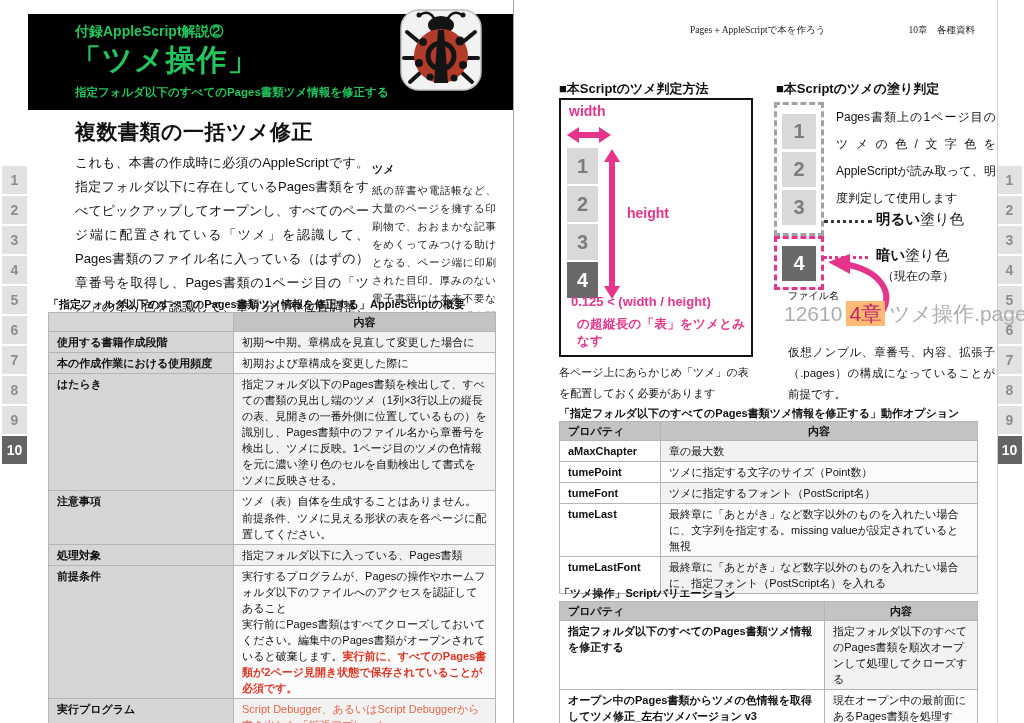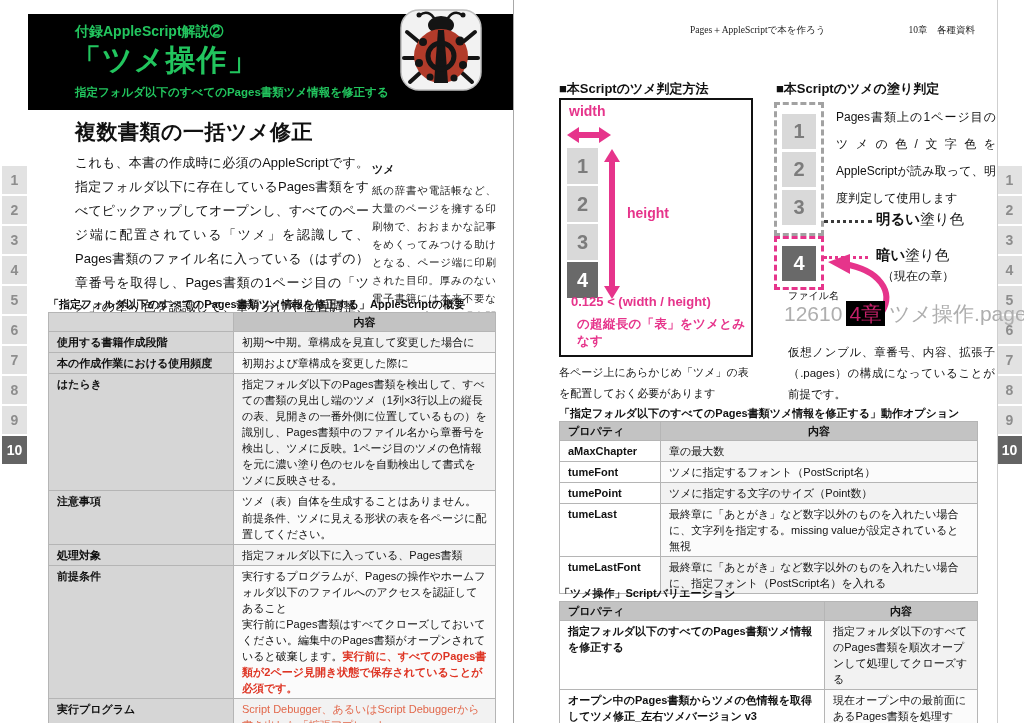--- a/index.html
+++ b/index.html
@@ -83,21 +83,21 @@
   .diag2 .cell{width:34px;height:35px;margin:1.5px 0;}
   .d2-desc{position:absolute;left:64px;top:8px;width:160px;font-size:12px;line-height:27px;text-align:justify;}
   .leader{position:absolute;height:0;}
   .leader.gray{left:52px;top:124px;width:48px;border-top:3px dotted #3a3a3a;}
   .leader.pinkdots{left:52px;top:160px;width:44px;border-top:3px dotted #e6348b;}
   .d2-bright{position:absolute;left:104px;top:114px;font-size:14.5px;}
   .d2-dark{position:absolute;left:104px;top:150px;font-size:14.5px;}
   .d2-current{position:absolute;left:110px;top:172px;font-size:12px;}
   .d2-filelabel{position:absolute;left:16px;top:193px;font-size:10px;color:#111;}
   .d2-filename{position:absolute;left:12px;top:204px;font-size:21px;color:#aeaeae;white-space:nowrap;}
-  .fn-chapter{background:#000000;color:#c42069;padding:1px 3px;margin:0 4px;}
+  .fn-chapter{background:#fdba74;color:#c42069;padding:1px 3px;margin:0 4px;}
   .d2-premise{position:absolute;left:16px;top:246px;width:207px;font-size:11.5px;line-height:21px;text-align:justify;}
   .d2-arrow{position:absolute;left:48px;top:150px;}
 
   
   .cap-opt{left:45px;top:406px;}
   .tbl-opt{left:45px;top:421px;width:419px;}
   .tbl-opt td.prop{font-weight:bold;width:84px;}
   .cap-var{left:45px;top:586px;}
   .tbl-var{left:45px;top:601px;width:419px;}
   .tbl-var td.prop{font-weight:bold;width:248px;}
@@ -285,26 +285,26 @@
       <tbody>
           <tr>
         <td class="head-l">プロパティ</td>
         <td class="head">内容</td>
       </tr>
       <tr>
         <td class="prop">aMaxChapter</td>
         <td class="val">章の最大数</td>
       </tr>
       <tr>
+        <td class="prop">tumePoint</td>
+        <td class="val">ツメに指定する文字のサイズ（Point数）</td>
+      </tr>
+      <tr>
         <td class="prop">tumeFont</td>
         <td class="val">ツメに指定するフォント（PostScript名）</td>
-      </tr>
-      <tr>
-        <td class="prop">tumePoint</td>
-        <td class="val">ツメに指定する文字のサイズ（Point数）</td>
       </tr>
       <tr>
         <td class="prop">tumeLast</td>
         <td class="val">最終章に「あとがき」など数字以外のものを入れたい場合に、文字列を指定する。missing valueが設定されていると無視</td>
       </tr>
       <tr>
         <td class="prop">tumeLastFont</td>
         <td class="val">最終章に「あとがき」など数字以外のものを入れたい場合に、指定フォント（PostScript名）を入れる</td>
       </tr>
     </tbody>

